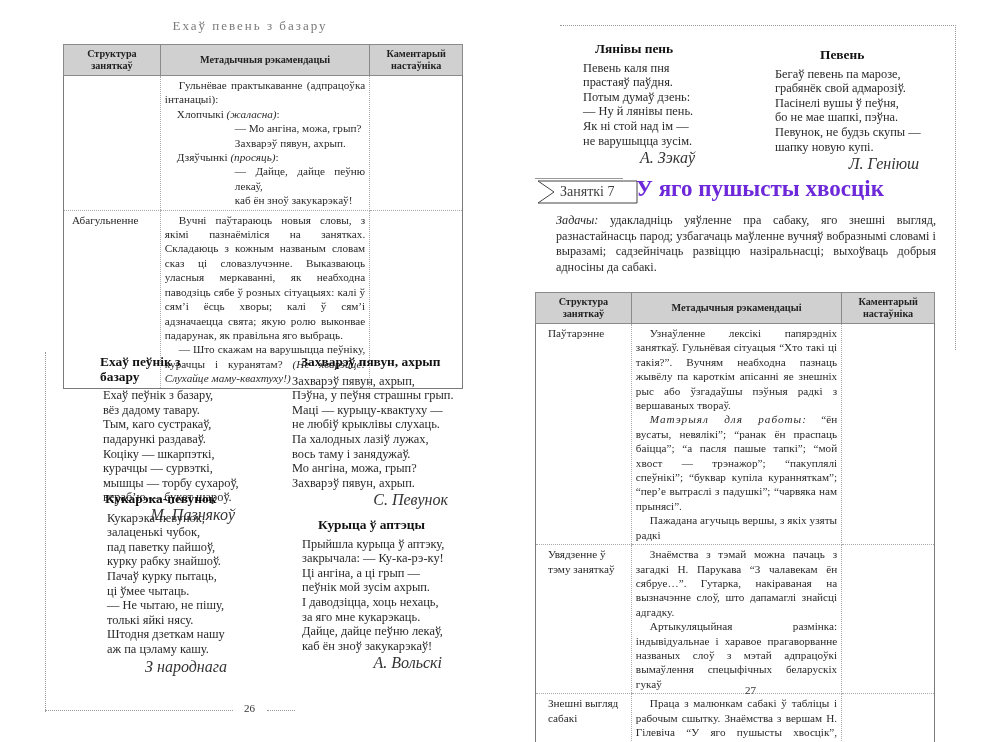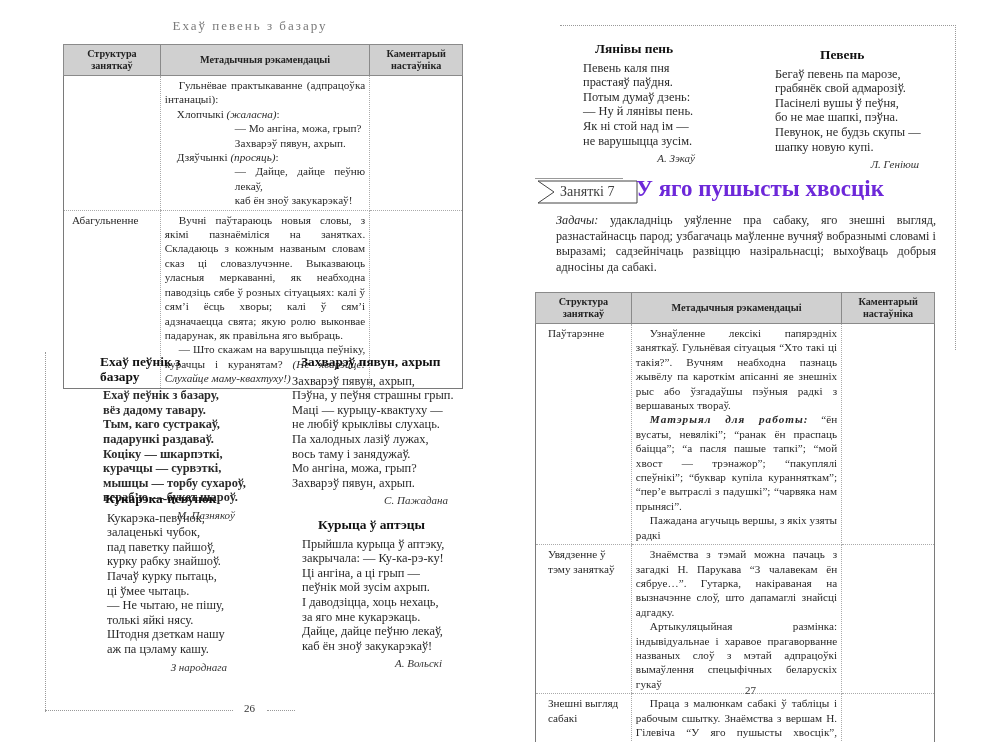--- a/index.html
+++ b/index.html
@@ -34,21 +34,21 @@
 
     .lit-head {
       position:absolute; top:330px; left:82px; font-size:16px; font-style:italic; letter-spacing:1.5px; color:#3a3a3a;
     }
     .dotv { position:absolute; border-left:1px dotted #999; }
     .doth { position:absolute; border-top:1px dotted #999; }
 
     .poem { position:absolute; font-size:12.4px; line-height:14.6px; color:#2a2a2a; }
     .poem .ptitle { font-weight:bold; font-size:13.4px; color:#111; margin-bottom:4px; }
     .poem .lines div { white-space:nowrap; }
-    .poem .author { font-style:italic; font-size:11px; text-align:right; margin-top:3px; color:#333; }
+    .poem .author { font-style:italic; font-size:16px; text-align:right; margin-top:3px; color:#333; }
 
     .pagenum { position:absolute; font-size:11px; color:#333; }
 
     .lesson-tag {
       position:absolute; left:538px; top:180px; width:110px; height:24px;
     }
     .lesson-tag svg { position:absolute; left:0; top:0; }
     .lesson-tag span { position:absolute; left:22px; top:4px; font-size:14px; color:#404040; }
     .lesson-title { position:absolute; left:636px; top:176px; font-size:23px; font-weight:bold; color:#6d28d9; }
     .tasks {
@@ -98,21 +98,21 @@
     </table>
 
 
   <div class="dotv" style="left:45px; top:352px; height:360px;"></div>
   <div class="doth" style="left:45px; top:710px; width:188px;"></div>
   <div class="doth" style="left:267px; top:710px; width:28px;"></div>
   <div class="pagenum" style="left:244px; top:702px;">26</div>
 
   <div class="poem" style="left:100px; top:355px; width:120px;">
     <div class="ptitle">Ехаў пеўнік з базару</div>
-    <div class="lines" style="padding-left:3px;font-weight:bold;">
+    <div class="lines" style="padding-left:3px;">
       <div>Ехаў пеўнік з базару,</div>
         <div>вёз дадому тавару.</div>
       <div>Тым, каго сустракаў,</div>
         <div>падарункі раздаваў.</div>
       <div>Коціку — шкарпэткі,</div>
         <div>курачцы — сурвэткі,</div>
       <div>мышцы — торбу сухароў,</div>
         <div>вераб’ю — букет шароў.</div>
     </div>
     <div class="author" style="width:135px;">М. Пазнякоў</div>
@@ -123,21 +123,21 @@
     <div class="lines">
       <div>Захварэў пявун, ахрып,</div>
         <div>Пэўна, у пеўня страшны грып.</div>
       <div>Маці — курыцу-квактуху —</div>
         <div>не любіў крыклівы слухаць.</div>
       <div>Па халодных лазіў лужах,</div>
         <div>вось таму і занядужаў.</div>
       <div>Мо ангіна, можа, грып?</div>
         <div>Захварэў пявун, ахрып.</div>
     </div>
-    <div class="author" style="width:156px;">С. Пажадана</div>
+    <div class="author" style="width:156px;">С. Певунок</div>
   </div>
 
   <div class="poem" style="left:105px; top:492px; width:130px;">
     <div class="ptitle">Кукарэка-певунок</div>
     <div class="lines" style="padding-left:2px;">
       <div>Кукарэка-певунок,</div>
         <div>залаценькі чубок,</div>
       <div>пад паветку пайшоў,</div>
         <div>курку рабку знайшоў.</div>
       <div>Пачаў курку пытаць,</div>
@@ -220,21 +220,21 @@
   <tbody>
       <tr>
     <th>Структура заняткаў</th>
     <th>Метадычныя рэкамендацыі</th>
     <th>Каментарый настаўніка</th>
   </tr>
   <tr class="sep">
     <td class="c1" style="padding-left:12px;">Паўтарэнне</td>
     <td class="c2">
       <span class="ind">Узнаўленне лексікі папярэдніх заняткаў. Гульнёвая сітуацыя “Хто такі ці такія?”. Вучням неабходна пазнаць жывёлу па кароткім апісанні яе знешніх рыс або ўзгадаўшы пэўныя радкі з вершаваных твораў.</span>
-      <span class="ind"><span class="it" style="letter-spacing:1px;font-weight:bold;">Матэрыял для работы:</span> <span>“ён вусаты, невялікі”; “ранак ён праспаць баіцца”; “а пасля пашые тапкі”; “мой хвост — трэнажор”; “пакуплялі спеўнікі”; “буквар купіла куранняткам”; “пер’е вытраслі з падушкі”; “чарвяка нам прынясі”.</span></span>
+      <span class="ind"><span class="it" style="letter-spacing:1px;">Матэрыял для работы:</span> <span>“ён вусаты, невялікі”; “ранак ён праспаць баіцца”; “а пасля пашые тапкі”; “мой хвост — трэнажор”; “пакуплялі спеўнікі”; “буквар купіла куранняткам”; “пер’е вытраслі з падушкі”; “чарвяка нам прынясі”.</span></span>
       <span class="ind">Пажадана агучыць вершы, з якіх узяты радкі</span>
     </td>
     <td class="c3"></td>
   </tr>
   <tr class="sep">
     <td class="c1" style="padding-left:12px;">Увядзенне ў тэму заняткаў</td>
     <td class="c2">
       <span class="ind">Знаёмства з тэмай можна пачаць з загадкі Н. Парукава “З чалавекам ён сябруе…”. Гутарка, накіраваная на вызначэнне слоў, што дапамаглі знайсці адгадку.</span>
       <span class="ind">Артыкуляцыйная размінка: індывідуальнае і харавое прагаворванне названых слоў з мэтай адпрацоўкі вымаўлення спецыфічных беларускіх гукаў</span>
     </td>

